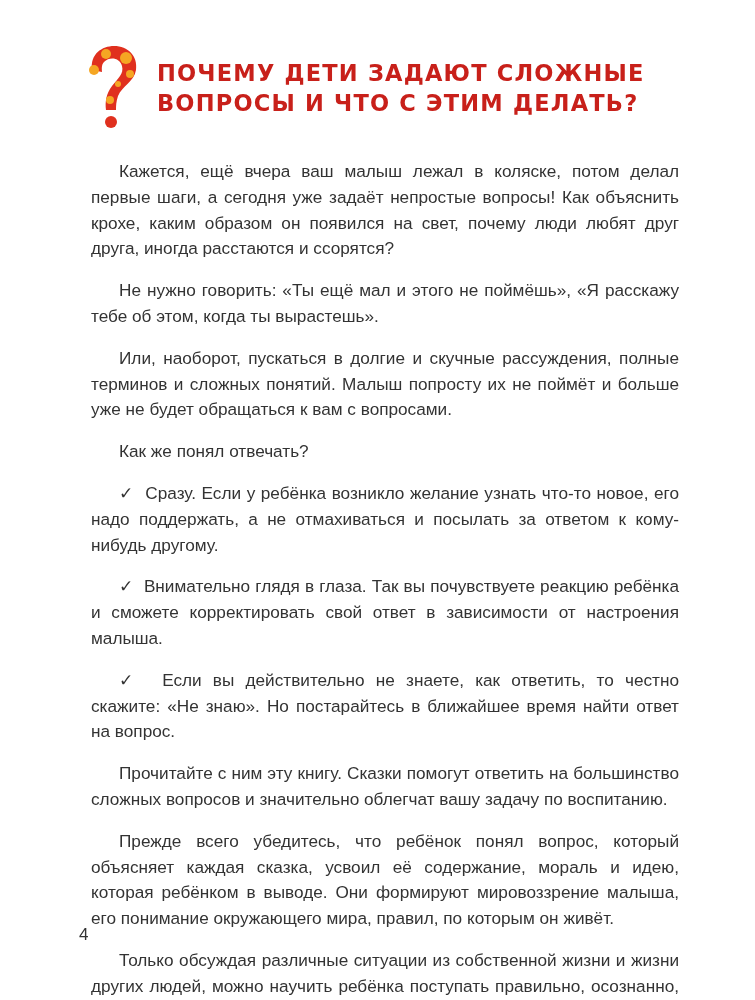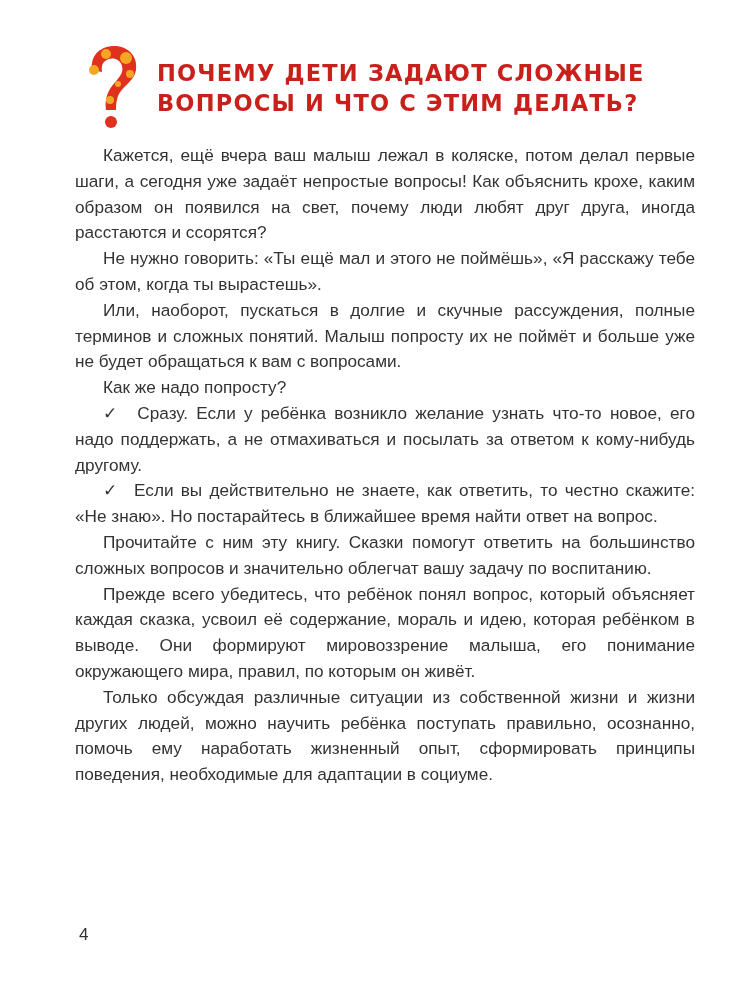--- a/index.html
+++ b/index.html
@@ -6,21 +6,21 @@
   body { width: 755px; height: 1000px; position: relative; overflow: hidden; }
   .page { position: absolute; left: 0; top: 0; width: 755px; height: 1000px; background: #ffffff; }
   .qmark { position: absolute; left: 84px; top: 44px; width: 56px; height: 86px; }
   .heading { position: absolute; left: 157px; top: 58px; width: 520px;
     font-family: "DejaVu Sans", sans-serif; font-weight: bold; color: #c8201a;
     font-size: 22.5px; line-height: 30px; letter-spacing: 1.2px; text-transform: uppercase; }
   .heading div { white-space: nowrap; }
   .body { position: absolute; left: 75px; top: 143px; width: 620px;
     font-family: "Liberation Sans", sans-serif; font-size: 17.2px; line-height: 25.8px;
     color: #333333; text-align: justify; }
-  .body p { margin: 0; text-indent: 28px; }
+  .body p { margin: 16px; text-indent: 28px; }
   .body p.check::before { content: "\2713\00a0\00a0"; }
   .pagenum { position: absolute; left: 79px; top: 925px;
     font-family: "Liberation Sans", sans-serif; font-size: 17px; color: #333333; }
 </style>
 </head>
 <body>
 
 <div class="page">
 
   <svg class="qmark" viewBox="0 0 56 86">
@@ -36,22 +36,23 @@
 
   <div class="heading">
     <div>Почему дети задают сложные</div>
     <div>вопросы и что с этим делать?</div>
   </div>
 
   <div class="body">
     <p>Кажется, ещё вчера ваш малыш лежал в коляске, потом делал первые шаги, а сегодня уже задаёт непростые вопросы! Как объяснить крохе, каким образом он появился на свет, почему люди любят друг друга, иногда расстаются и ссорятся?</p>
     <p>Не нужно говорить: «Ты ещё мал и этого не поймёшь», «Я расскажу тебе об этом, когда ты вырастешь».</p>
     <p>Или, наоборот, пускаться в долгие и скучные рассуждения, полные терминов и сложных понятий. Малыш попросту их не поймёт и больше уже не будет обращаться к вам с вопросами.</p>
-    <p>Как же надо попросту?</p>
+    <p>Как же понял отвечать?</p>
     <p class="check">Сразу. Если у ребёнка возникло желание узнать что-то новое, его надо поддержать, а не отмахиваться и посылать за ответом к кому-нибудь другому.</p>
+    <p class="check">Внимательно глядя в глаза. Так вы почувствуете реакцию ребёнка и сможете корректировать свой ответ в зависимости от настроения малыша.</p>
     <p class="check">Если вы действительно не знаете, как ответить, то честно скажите: «Не знаю». Но постарайтесь в ближайшее время найти ответ на вопрос.</p>
     <p>Прочитайте с ним эту книгу. Сказки помогут ответить на большинство сложных вопросов и значительно облегчат вашу задачу по воспитанию.</p>
     <p>Прежде всего убедитесь, что ребёнок понял вопрос, который объясняет каждая сказка, усвоил её содержание, мораль и идею, которая ребёнком в выводе. Они формируют мировоззрение малыша, его понимание окружающего мира, правил, по которым он живёт.</p>
     <p>Только обсуждая различные ситуации из собственной жизни и жизни других людей, можно научить ребёнка поступать правильно, осознанно, помочь ему наработать жизненный опыт, сформировать принципы поведения, необходимые для адаптации в социуме.</p>
   </div>
 
   <div class="pagenum">4</div>
 </div>
 
 </body></html>

